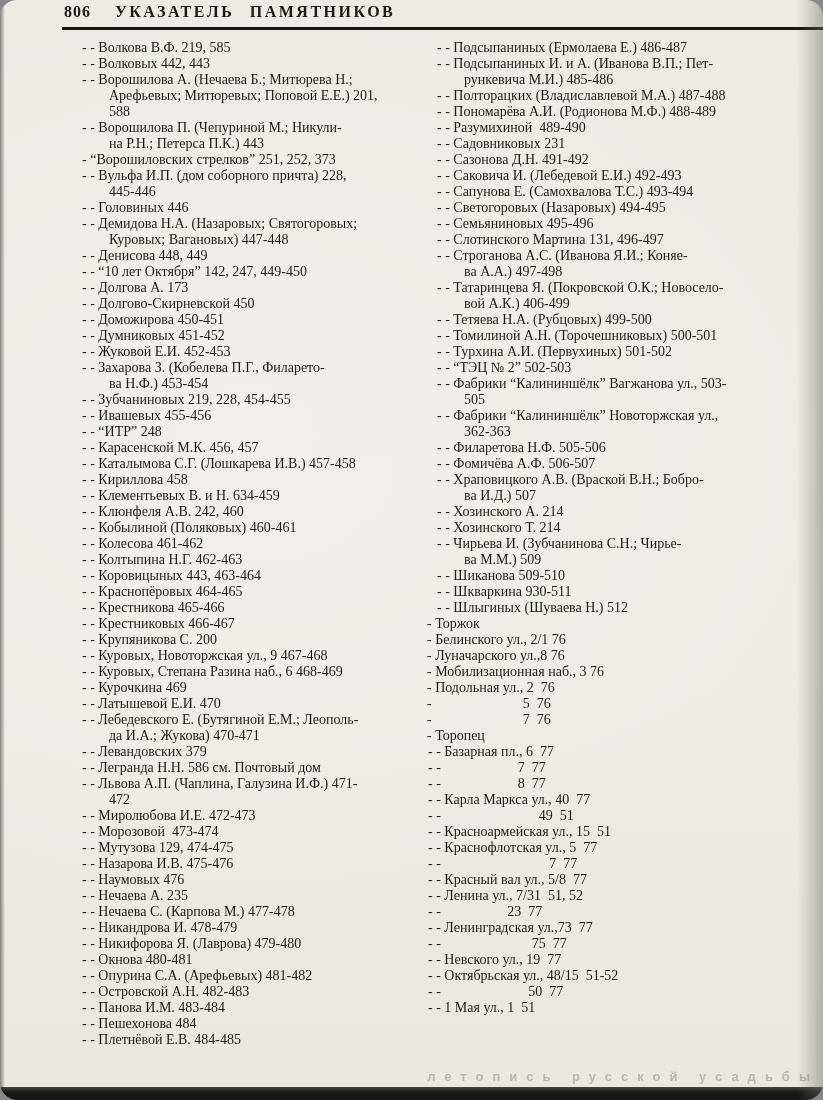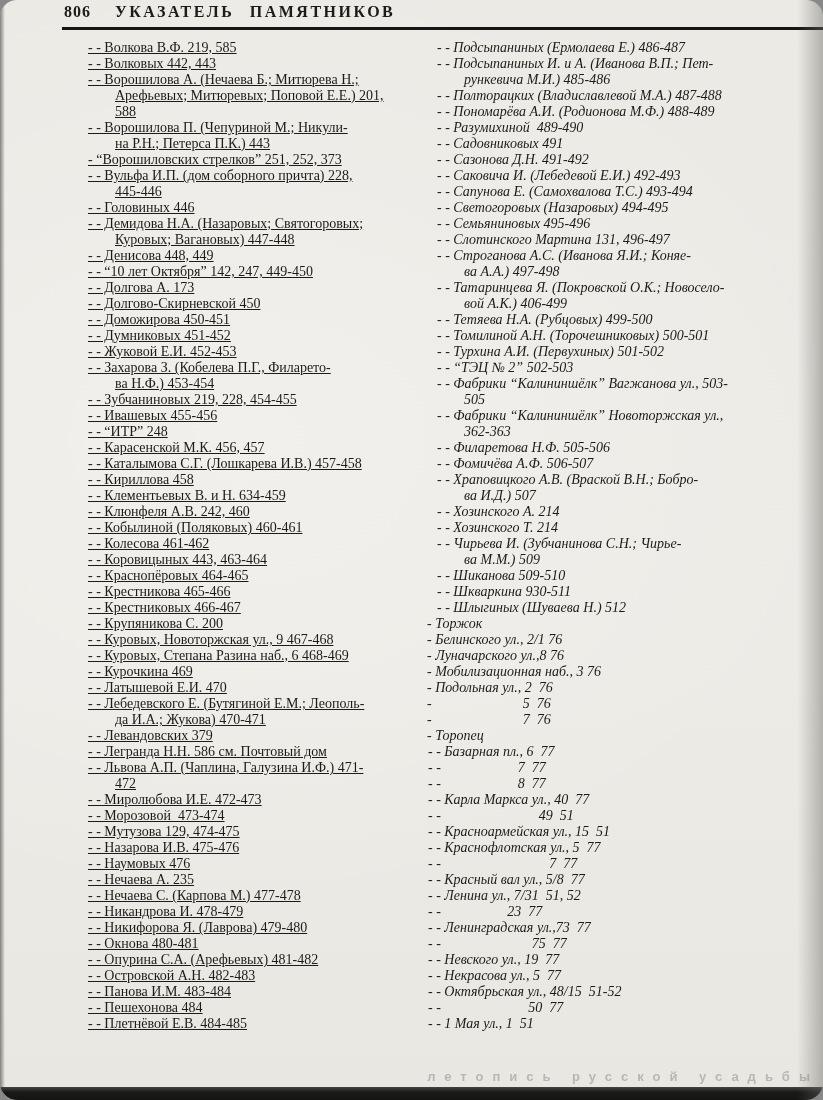--- a/index.html
+++ b/index.html
@@ -33,22 +33,22 @@
   .running-title {
     font-weight: bold; font-size: 16px; letter-spacing: 2.5px; word-spacing: 9px;
   }
   .header-rule {
     position: absolute; left: 62px; right: 0; top: 27px; height: 3px;
     background: #161514;
   }
   ul.col {
     position: absolute; top: 40px; margin: 0; padding: 0; list-style: none;
   }
-  .col-left  { left: 88px;  width: 340px; text-decoration: underline; }
-  .col-right { left: 419px; width: 390px; font-style: italic; }
+  .col-left  { left: 82px;  width: 340px; }
+  .col-right { left: 419px; width: 390px; }
   li.entry {
     font-size: 14px; line-height: 16px;
     padding-left: 27px; text-indent: -27px;
     white-space: pre-wrap;
     margin-left: 18px;
   }
   .col-left li.entry { margin-left: 0; }
   li.entry.out0 { margin-left: 8px; }
   li.entry.out1 { margin-left: 9px; }
   .watermark {
@@ -102,20 +102,21 @@
       <li class="entry">- - Зубчаниновых 219, 228, 454-455</li>
       <li class="entry">- - Ивашевых 455-456</li>
       <li class="entry">- - “ИТР” 248</li>
       <li class="entry">- - Карасенской М.К. 456, 457</li>
       <li class="entry">- - Каталымова С.Г. (Лошкарева И.В.) 457-458</li>
       <li class="entry">- - Кириллова 458</li>
       <li class="entry">- - Клементьевых В. и Н. 634-459</li>
       <li class="entry">- - Клюнфеля А.В. 242, 460</li>
       <li class="entry">- - Кобылиной (Поляковых) 460-461</li>
       <li class="entry">- - Колесова 461-462</li>
+      <li class="entry">- - Колтыпина Н.Г. 462-463</li>
       <li class="entry">- - Коровицыных 443, 463-464</li>
       <li class="entry">- - Краснопёровых 464-465</li>
       <li class="entry">- - Крестникова 465-466</li>
       <li class="entry">- - Крестниковых 466-467</li>
       <li class="entry">- - Крупяникова С. 200</li>
       <li class="entry">- - Куровых, Новоторжская ул., 9 467-468</li>
       <li class="entry">- - Куровых, Степана Разина наб., 6 468-469</li>
       <li class="entry">- - Курочкина 469</li>
       <li class="entry">- - Латышевой Е.И. 470</li>
       <li class="entry">- - Лебедевского Е. (Бутягиной Е.М.; Леополь-
@@ -141,21 +142,21 @@
       <li class="entry">- - Плетнёвой Е.В. 484-485</li>
     </ul>
 
   <ul class="col col-right">
       <li class="entry">- - Подсыпаниных (Ермолаева Е.) 486-487</li>
       <li class="entry">- - Подсыпаниных И. и А. (Иванова В.П.; Пет-
 рункевича М.И.) 485-486</li>
       <li class="entry">- - Полторацких (Владиславлевой М.А.) 487-488</li>
       <li class="entry">- - Пономарёва А.И. (Родионова М.Ф.) 488-489</li>
       <li class="entry">- - Разумихиной  489-490</li>
-      <li class="entry">- - Садовниковых 491</li>
+      <li class="entry">- - Садовниковых 231</li>
       <li class="entry">- - Сазонова Д.Н. 491-492</li>
       <li class="entry">- - Саковича И. (Лебедевой Е.И.) 492-493</li>
       <li class="entry">- - Сапунова Е. (Самохвалова Т.С.) 493-494</li>
       <li class="entry">- - Светогоровых (Назаровых) 494-495</li>
       <li class="entry">- - Семьяниновых 495-496</li>
       <li class="entry">- - Слотинского Мартина 131, 496-497</li>
       <li class="entry">- - Строганова А.С. (Иванова Я.И.; Коняе-
 ва А.А.) 497-498</li>
       <li class="entry">- - Татаринцева Я. (Покровской О.К.; Новосело-
 вой А.К.) 406-499</li>
@@ -193,21 +194,20 @@
       <li class="entry out1">- -                            49  51</li>
       <li class="entry out1">- - Красноармейская ул., 15  51</li>
       <li class="entry out1">- - Краснофлотская ул., 5  77</li>
       <li class="entry out1">- -                               7  77</li>
       <li class="entry out1">- - Красный вал ул., 5/8  77</li>
       <li class="entry out1">- - Ленина ул., 7/31  51, 52</li>
       <li class="entry out1">- -                   23  77</li>
       <li class="entry out1">- - Ленинградская ул.,73  77</li>
       <li class="entry out1">- -                          75  77</li>
       <li class="entry out1">- - Невского ул., 19  77</li>
-      <li class="entry out1">- - Некрасова ул., 5  77</li>
       <li class="entry out1">- - Октябрьская ул., 48/15  51-52</li>
       <li class="entry out1">- -                         50  77</li>
       <li class="entry out1">- - 1 Мая ул., 1  51</li>
     </ul>
 
   <div class="watermark">летопись русской усадьбы</div>
 
   <div class="bottom-bar"></div>
   <div class="right-shade"></div>
 

